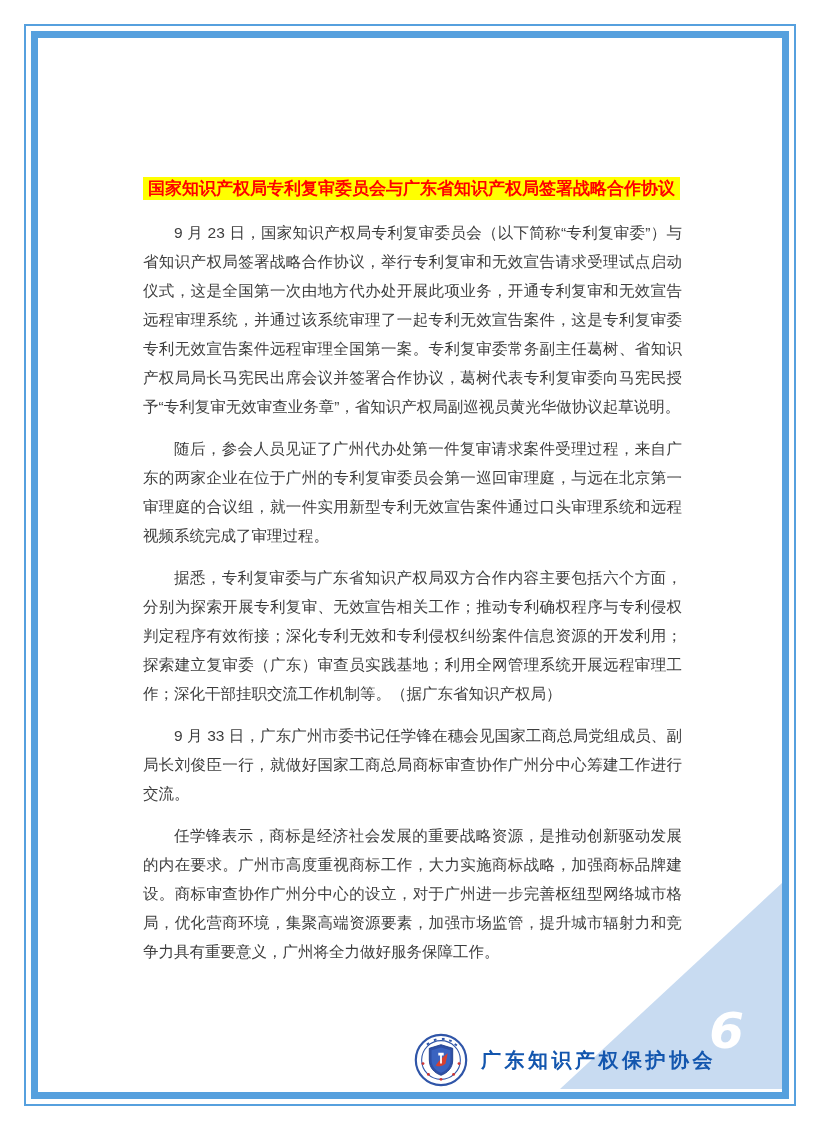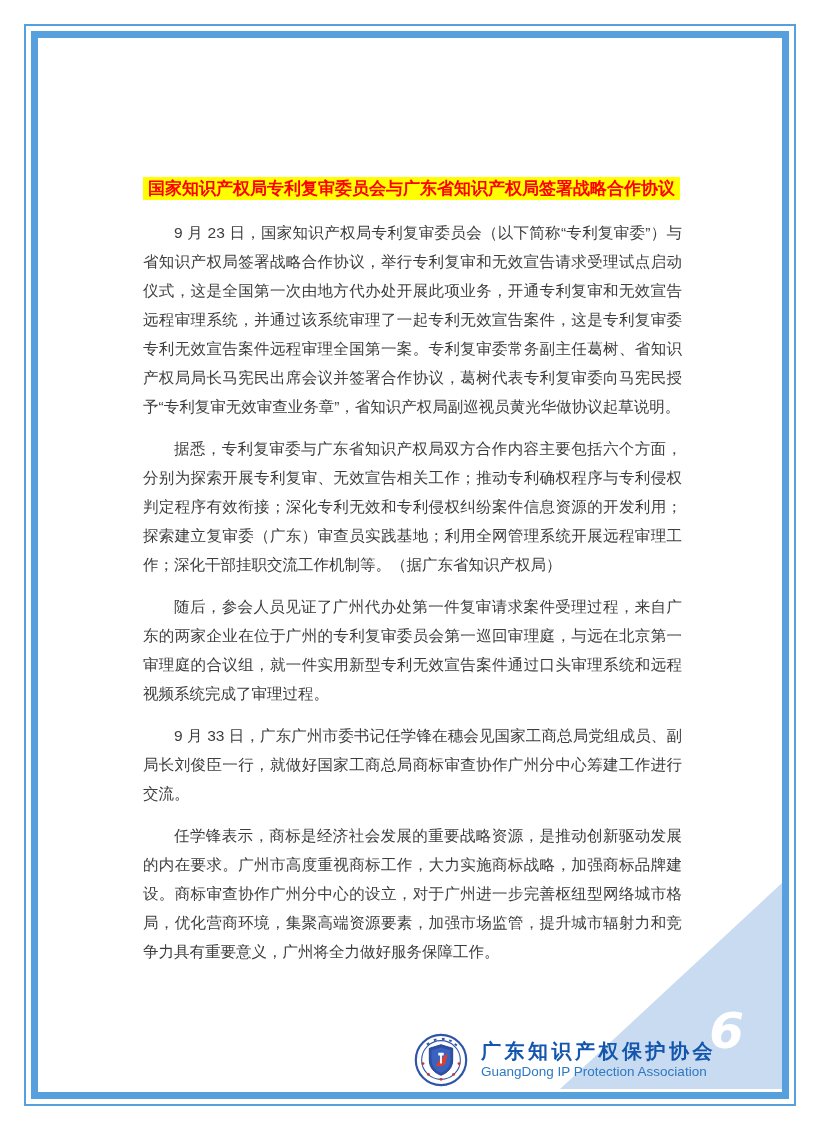--- a/index.html
+++ b/index.html
@@ -44,22 +44,22 @@
   <div class="page-number">6</div>
 
   <div class="frame-outer"></div>
   <div class="frame-inner"></div>
 
   <div class="content">
 
 
     <div class="headline"><span class="hl">国家知识产权局专利复审委员会与广东省知识产权局签署战略合作协议</span></div>
     <p class="body-par">9 月 23 日，国家知识产权局专利复审委员会（以下简称“专利复审委”）与省知识产权局签署战略合作协议，举行专利复审和无效宣告请求受理试点启动仪式，这是全国第一次由地方代办处开展此项业务，开通专利复审和无效宣告远程审理系统，并通过该系统审理了一起专利无效宣告案件，这是专利复审委专利无效宣告案件远程审理全国第一案。专利复审委常务副主任葛树、省知识产权局局长马宪民出席会议并签署合作协议，葛树代表专利复审委向马宪民授予“专利复审无效审查业务章”，省知识产权局副巡视员黄光华做协议起草说明。</p>
+    <p class="body-par">随后，参会人员见证了广州代办处第一件复审请求案件受理过程，来自广东的两家企业在位于广州的专利复审委员会第一巡回审理庭，与远在北京第一审理庭的合议组，就一件实用新型专利无效宣告案件通过口头审理系统和远程视频系统完成了审理过程。</p>
     <p class="body-par">据悉，专利复审委与广东省知识产权局双方合作内容主要包括六个方面，分别为探索开展专利复审、无效宣告相关工作；推动专利确权程序与专利侵权判定程序有效衔接；深化专利无效和专利侵权纠纷案件信息资源的开发利用；探索建立复审委（广东）审查员实践基地；利用全网管理系统开展远程审理工作；深化干部挂职交流工作机制等。（据广东省知识产权局）</p>
-    <p class="body-par">随后，参会人员见证了广州代办处第一件复审请求案件受理过程，来自广东的两家企业在位于广州的专利复审委员会第一巡回审理庭，与远在北京第一审理庭的合议组，就一件实用新型专利无效宣告案件通过口头审理系统和远程视频系统完成了审理过程。</p>
 
     <p class="body-par">9 月 33 日，广东广州市委书记任学锋在穗会见国家工商总局党组成员、副局长刘俊臣一行，就做好国家工商总局商标审查协作广州分中心筹建工作进行交流。</p>
     <p class="body-par">任学锋表示，商标是经济社会发展的重要战略资源，是推动创新驱动发展的内在要求。广州市高度重视商标工作，大力实施商标战略，加强商标品牌建设。商标审查协作广州分中心的设立，对于广州进一步完善枢纽型网络城市格局，优化营商环境，集聚高端资源要素，加强市场监管，提升城市辐射力和竞争力具有重要意义，广州将全力做好服务保障工作。</p>
 
   </div>
 
   <div class="footer">
     <svg class="logo" viewBox="0 0 60 60">
       <circle cx="30" cy="30" r="28" fill="#ffffff" stroke="#2F55A8" stroke-width="2.4"></circle>
       <circle cx="30" cy="30" r="21.5" fill="#ffffff" stroke="#2F55A8" stroke-width="1.2"></circle>
@@ -77,17 +77,16 @@
         <circle cx="44" cy="46" r="1.6"></circle>
         <circle cx="30" cy="51.5" r="1.6"></circle>
       </g>
       <path d="M30 13 L43 17 V30 C43 39 37 44.5 30 47 C23 44.5 17 39 17 30 V17 Z" fill="#2E4FA5" stroke="#1B3C8C" stroke-width="1"></path>
       <path d="M30 16 L40.5 19.3 V30 C40.5 37.5 35.5 42.2 30 44.3 C24.5 42.2 19.5 37.5 19.5 30 V19.3 Z" fill="#3A63C0"></path>
       <path d="M24 36 C28 30 33 26 37.5 22.5 L35 34 C32 37 28 38 24 36 Z" fill="#D8402F"></path>
       <path d="M27 22 h6 v3 h-2 v9 h-2 v-9 h-2 Z" fill="#ffffff"></path>
     </svg>
     <div class="org-names">
       <div class="org-zh">广东知识产权保护协会</div>
-      <div class="org-en">GuangDong IP Protection Association</div>
     </div>
   </div>
 
 </div>
 
 </body></html>

